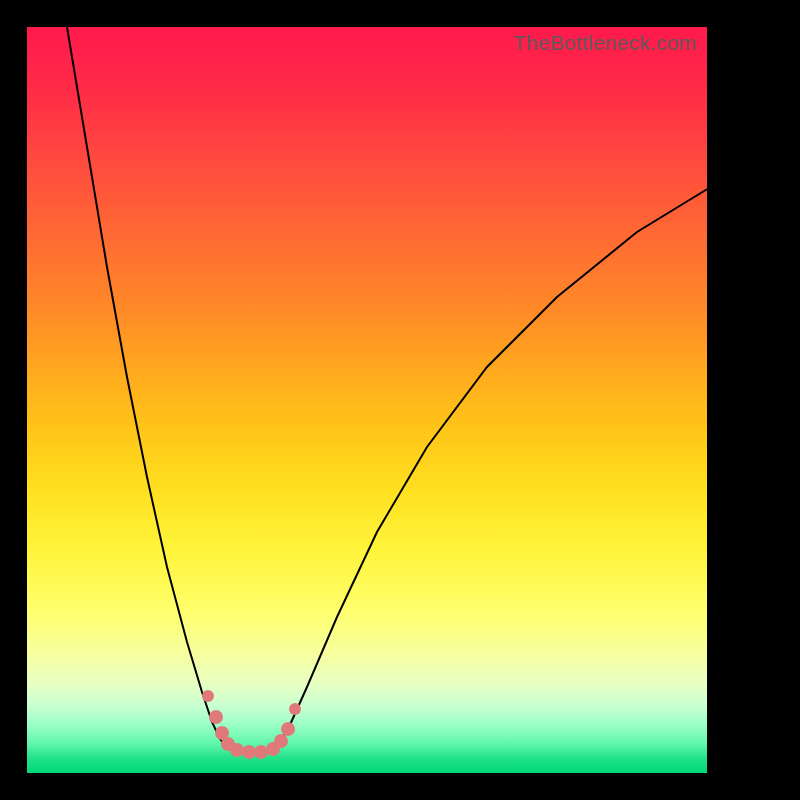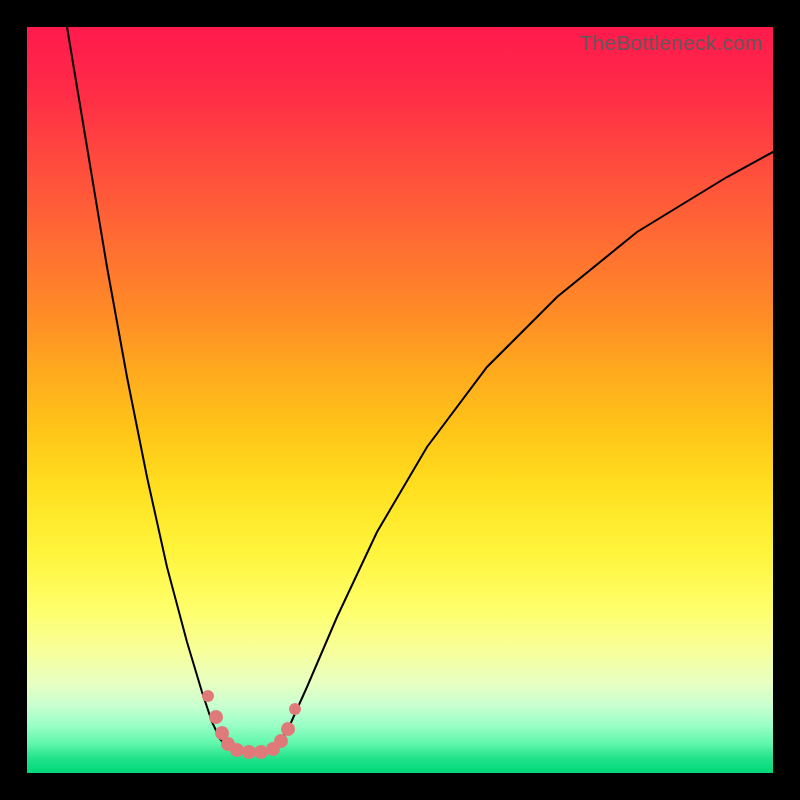--- a/index.html
+++ b/index.html
@@ -7,21 +7,21 @@
   .frame {
     width: 800px;
     height: 800px;
     background: #000;
     position: relative;
   }
   .plot {
     position: absolute;
     left: 27px;
     top: 27px;
-    width: 746px;
+    width: 680px;
     height: 746px;
     background: linear-gradient(to bottom,
       #ff1a4d 0%,
       #ff2a47 8%,
       #ff4a3e 18%,
       #ff6a33 28%,
       #ff8a27 38%,
       #ffa91e 46%,
       #ffc518 54%,
       #ffe020 62%,

